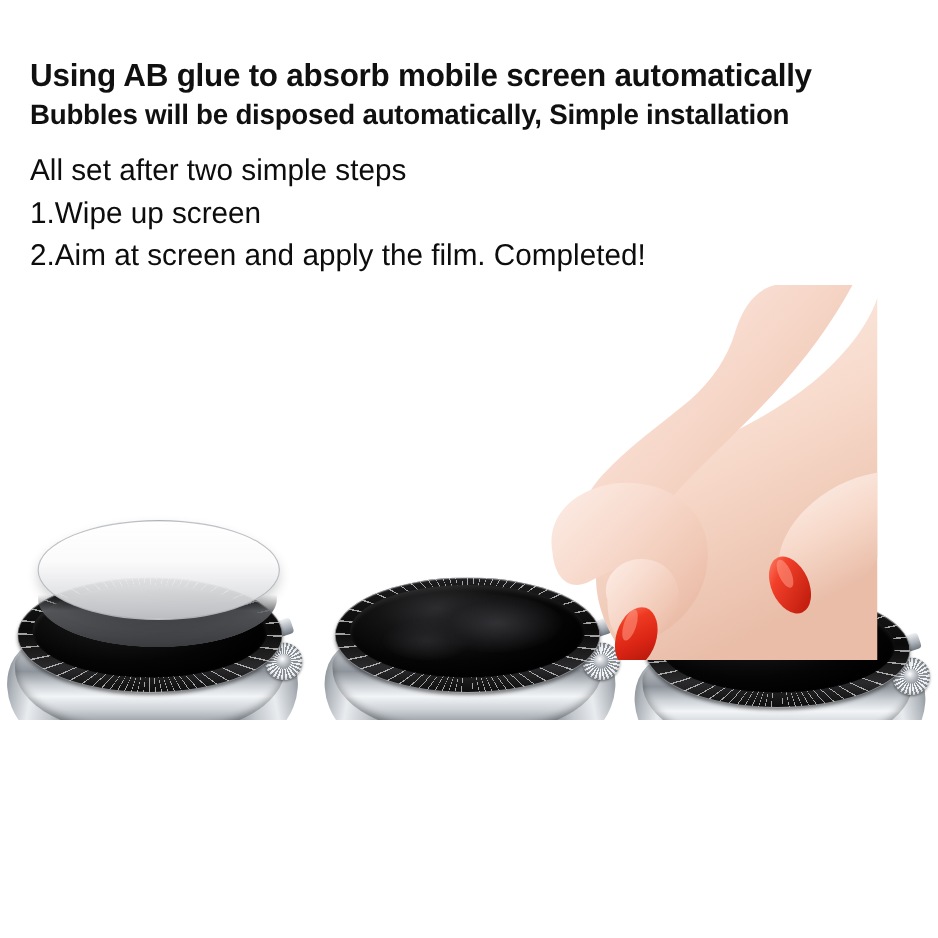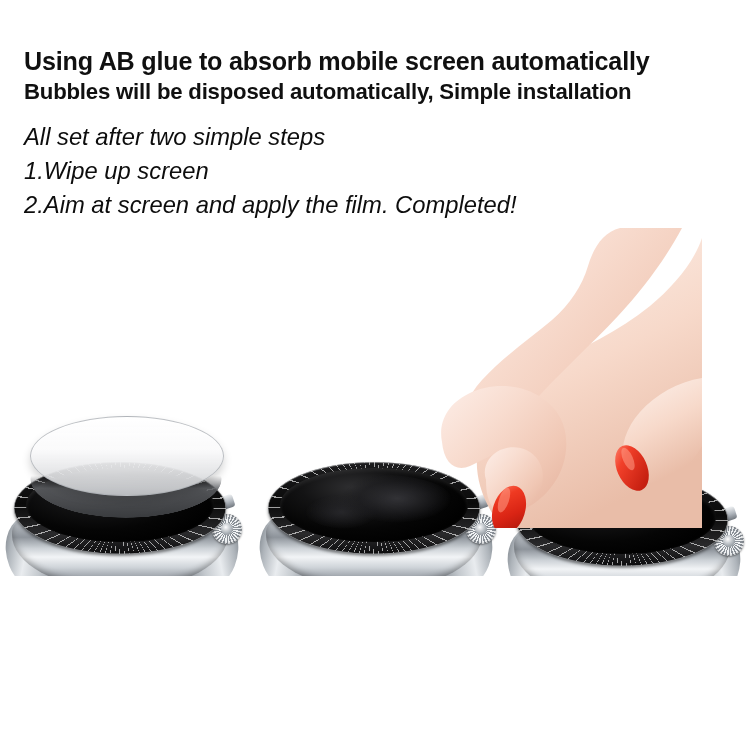--- a/index.html
+++ b/index.html
@@ -41,21 +41,20 @@
   }
   .headline-2 {
     font-size: 22.5px;
     line-height: 29px;
     margin-top: 1px;
     transform: scaleX(0.985);
     transform-origin: left center;
   }
   .steps {
     margin-top: 14px;
-    font-style: italic;
   }
   .step-line {
     font-family: "Liberation Sans", sans-serif;
     font-weight: normal;
     font-size: 24px;
     line-height: 34px;
     color: #0d0d0d;
     white-space: nowrap;
     transform: scaleX(0.99);
     transform-origin: left center;

